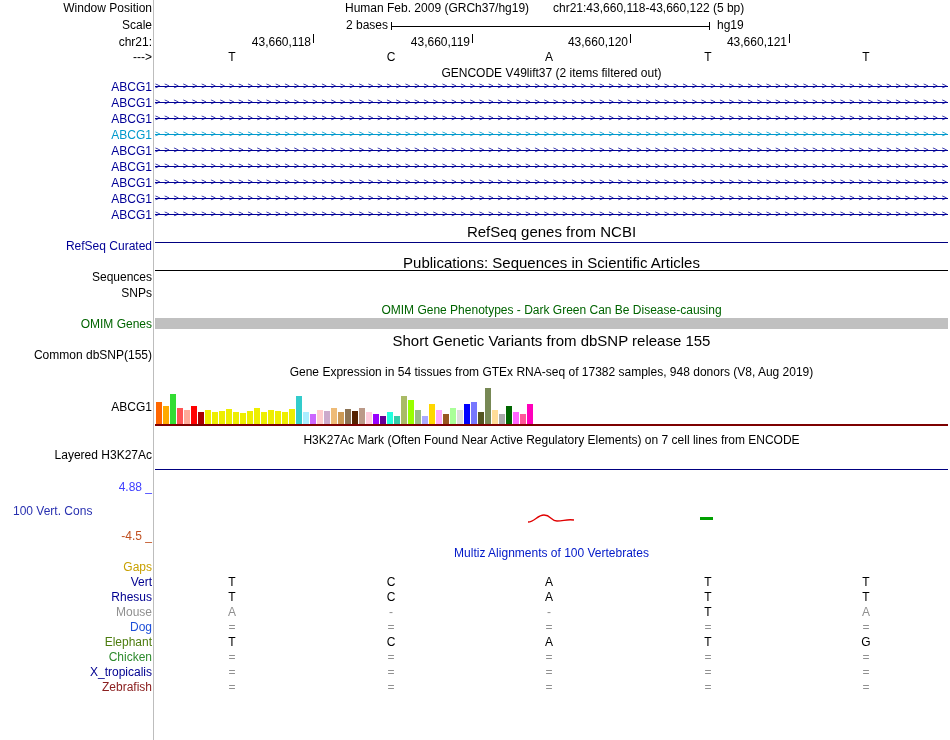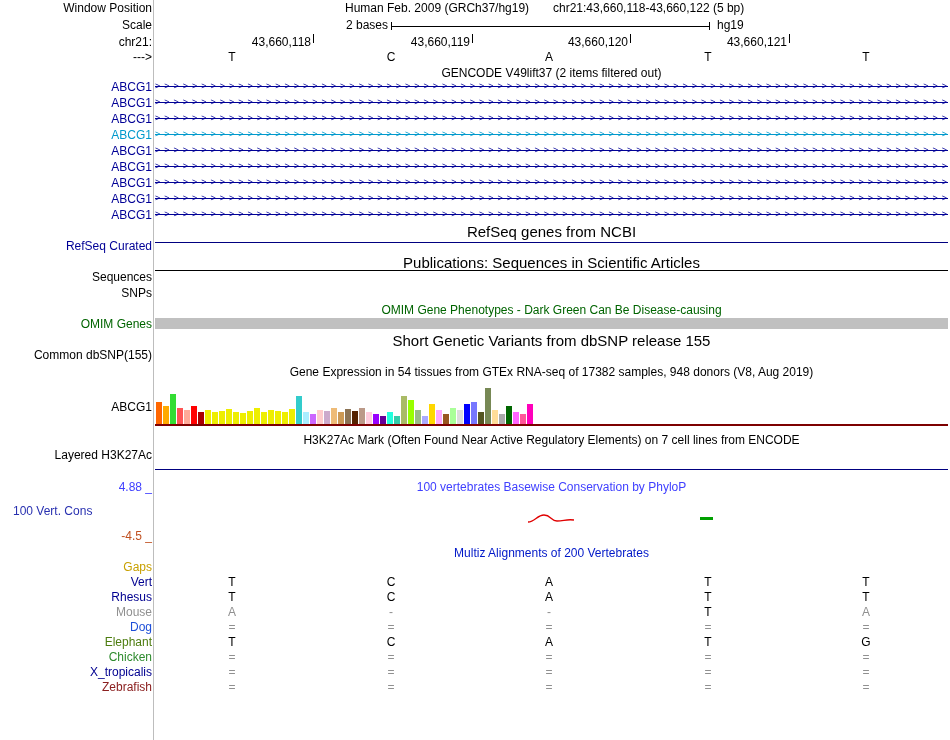--- a/index.html
+++ b/index.html
@@ -65,29 +65,28 @@
 
   <div class="t center" style="top:365px">Gene Expression in 54 tissues from GTEx RNA-seq of 17382 samples, 948 donors (V8, Aug 2019)</div>
   <div style="position:absolute;left:155px;top:424px;width:793px;height:2px;background:#7d0000"></div>
   <div class="t lbl" style="top:400px">ABCG1</div>
 
   <div class="t center" style="top:433px">H3K27Ac Mark (Often Found Near Active Regulatory Elements) on 7 cell lines from ENCODE</div>
   <div class="hline" style="top:469px;background:#000080"></div>
   <div class="t lbl" style="top:448px">Layered H3K27Ac</div>
 
   <div class="t lbl blue" style="top:480px">4.88 _</div>
-  <div class="t center blue" style="top:480px">100 vertebrates Basewise Conservation by PhyloP</div>
   <div class="t" style="left:13px;top:504px;color:#2830b0">100 Vert. Cons</div>
   <div class="t lbl" style="top:529px;color:#c05020">-4.5 _</div>
   <svg width="48" height="12" style="position:absolute;left:527px;top:513px">
     <path d="M1 9 C8 9 10 2 17 2 C24 2 24 8 30 8 C37 8 39 6 47 7" stroke="#e00000" fill="none" stroke-width="1.3"></path>
   </svg>
   <div style="position:absolute;left:700px;top:517px;width:13px;height:3px;background:#00a000"></div>
 
-  <div class="t center" style="top:546px;color:#0018c8">Multiz Alignments of 200 Vertebrates</div>
+  <div class="t center" style="top:546px;color:#0018c8">Multiz Alignments of 100 Vertebrates</div>
 
   <div class="t lbl" style="top:752px">RepeatMasker</div>
 
 <div class="t" style="right: 639px; top: 35px; text-align: right;">43,660,118</div>
     <div class="vtick" style="left: 313px; top: 34px; height: 9px;"></div>
     <div class="t" style="right: 480px; top: 35px; text-align: right;">43,660,119</div>
     <div class="vtick" style="left: 472px; top: 34px; height: 9px;"></div>
     <div class="t" style="right: 322px; top: 35px; text-align: right;">43,660,120</div>
     <div class="vtick" style="left: 630px; top: 34px; height: 9px;"></div>
     <div class="t" style="right: 163px; top: 35px; text-align: right;">43,660,121</div>

